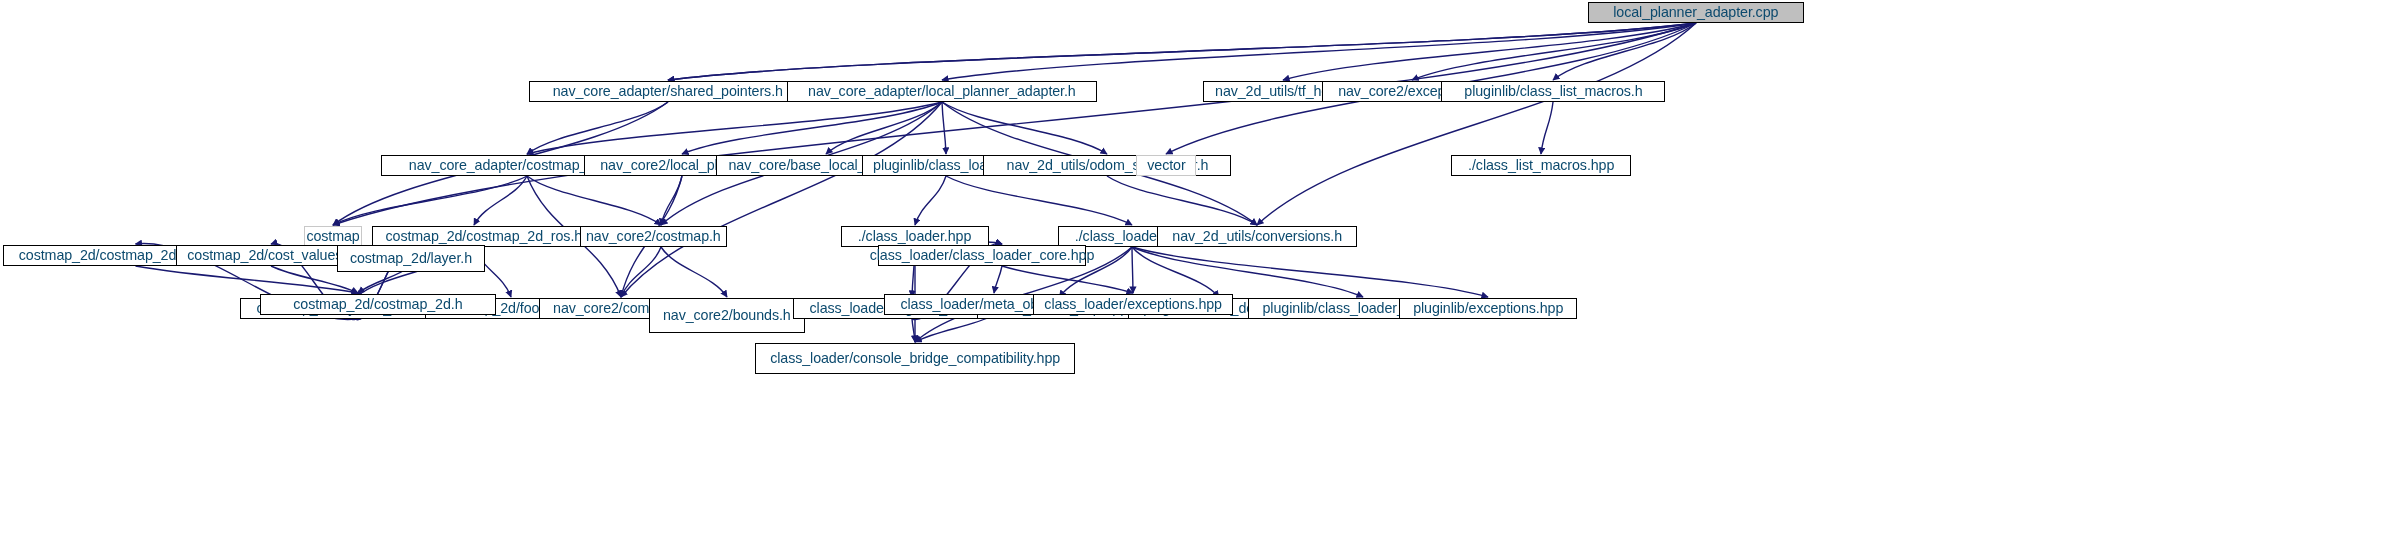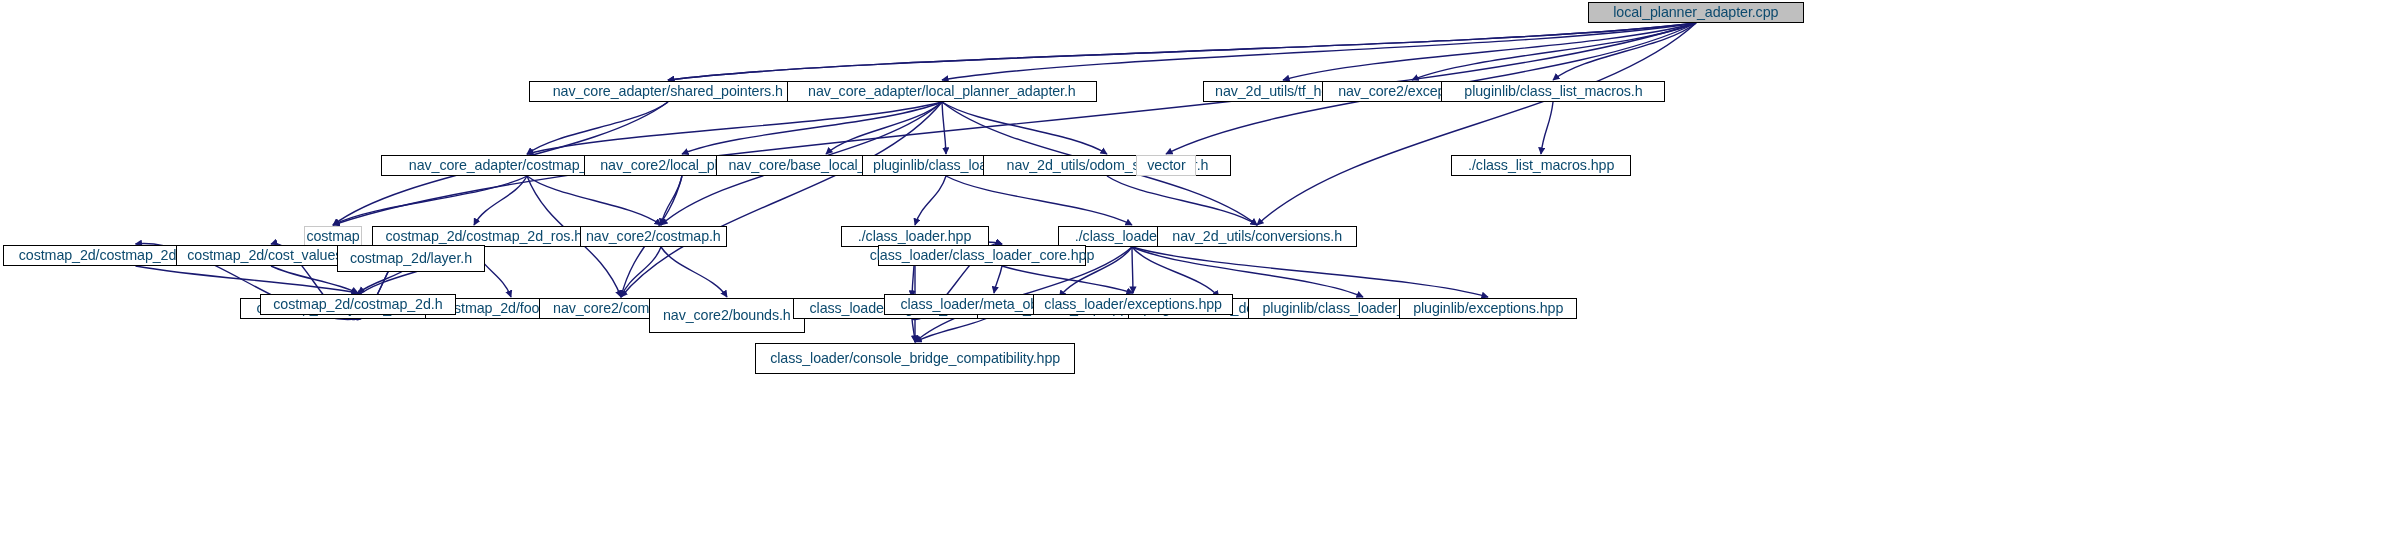--- a/index.html
+++ b/index.html
@@ -209,21 +209,21 @@
       </div>
       <div class="gnode " style="left: 176px; top: 245px; width: 190px; height: 21px;">
         <span class="nlabel">costmap_2d/cost_values.h</span>
       </div>
       <div class="gnode " style="left: 337px; top: 245px; width: 148px; height: 27px;">
         <span class="nlabel">costmap_2d/layer.h</span>
       </div>
       <div class="gnode " style="left: 878px; top: 245px; width: 208px; height: 21px;">
         <span class="nlabel">class_loader/class_loader_core.hpp</span>
       </div>
-      <div class="gnode " style="left: 260px; top: 294px; width: 196px; height: 21px;">
+      <div class="gnode " style="left: 260px; top: 294px; width: 236px; height: 21px;">
         <span class="nlabel">costmap_2d/costmap_2d.h</span>
       </div>
       <div class="gnode " style="left: 884px; top: 294px; width: 220px; height: 21px;">
         <span class="nlabel">class_loader/meta_object.hpp</span>
       </div>
       <div class="gnode " style="left: 1033px; top: 294px; width: 200px; height: 21px;">
         <span class="nlabel">class_loader/exceptions.hpp</span>
       </div>
       <div class="gnode " style="left: 755px; top: 343px; width: 320px; height: 31px;">
         <span class="nlabel">class_loader/console_bridge_compatibility.hpp</span>

